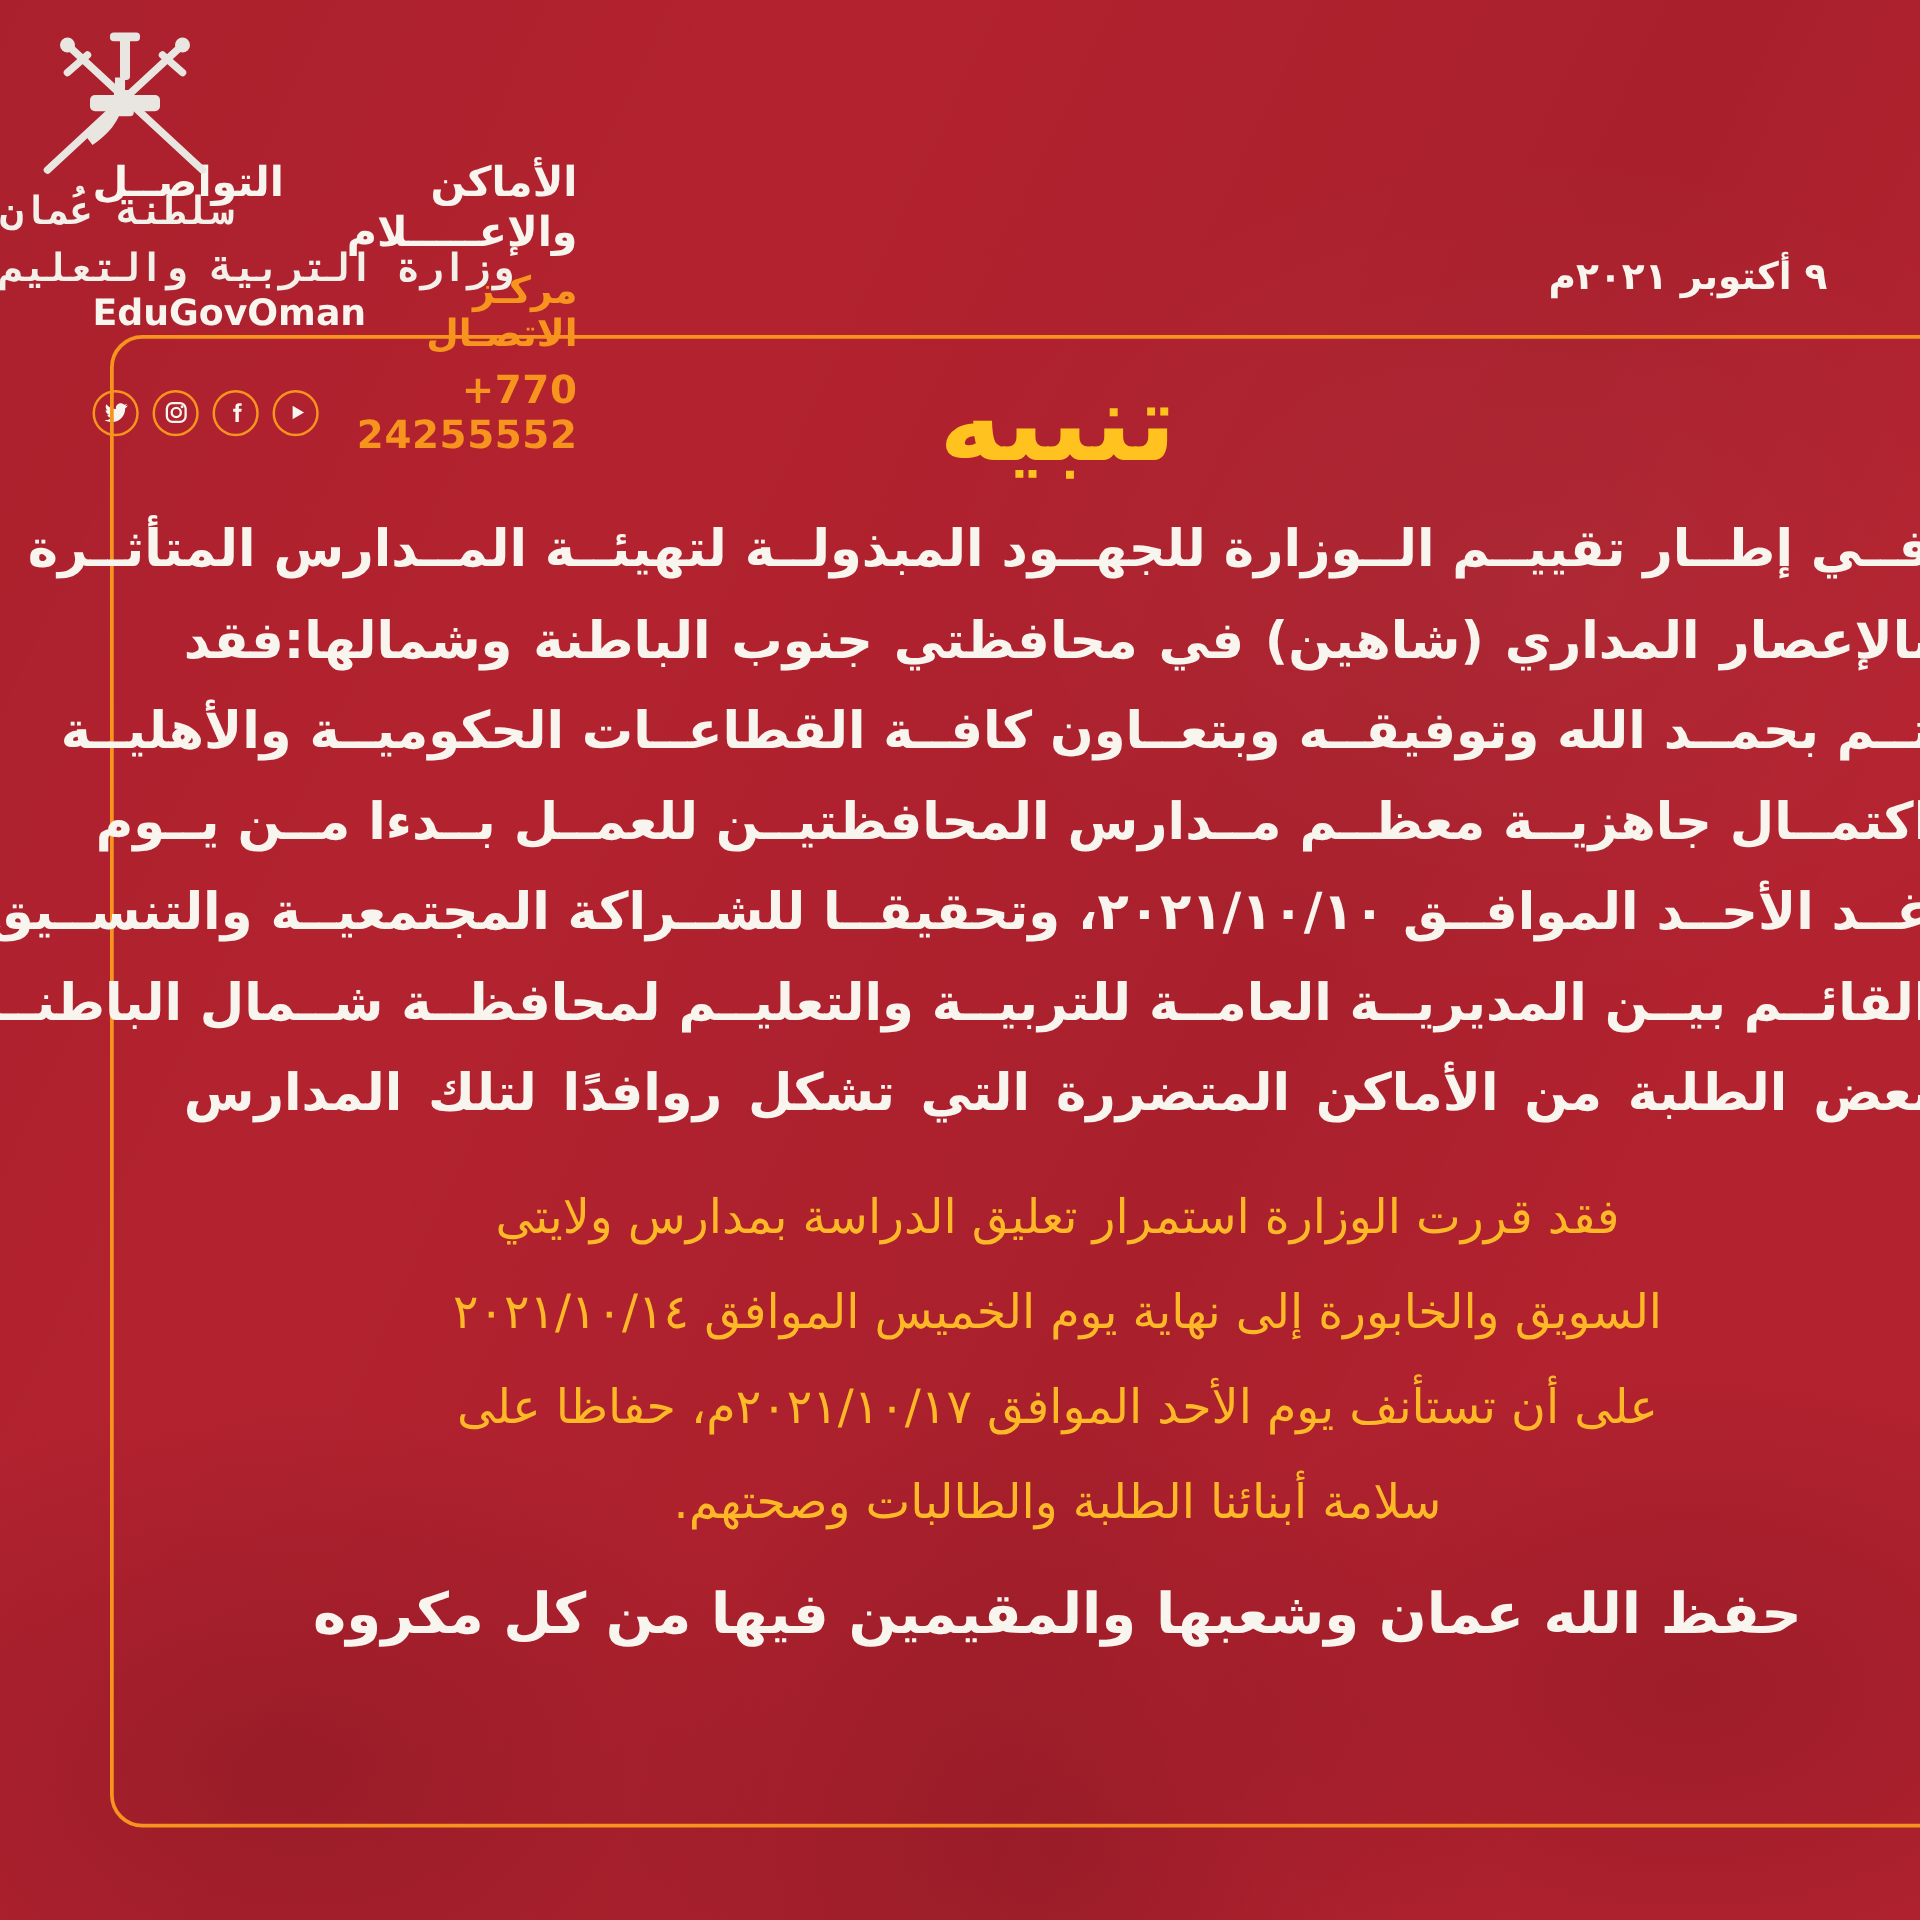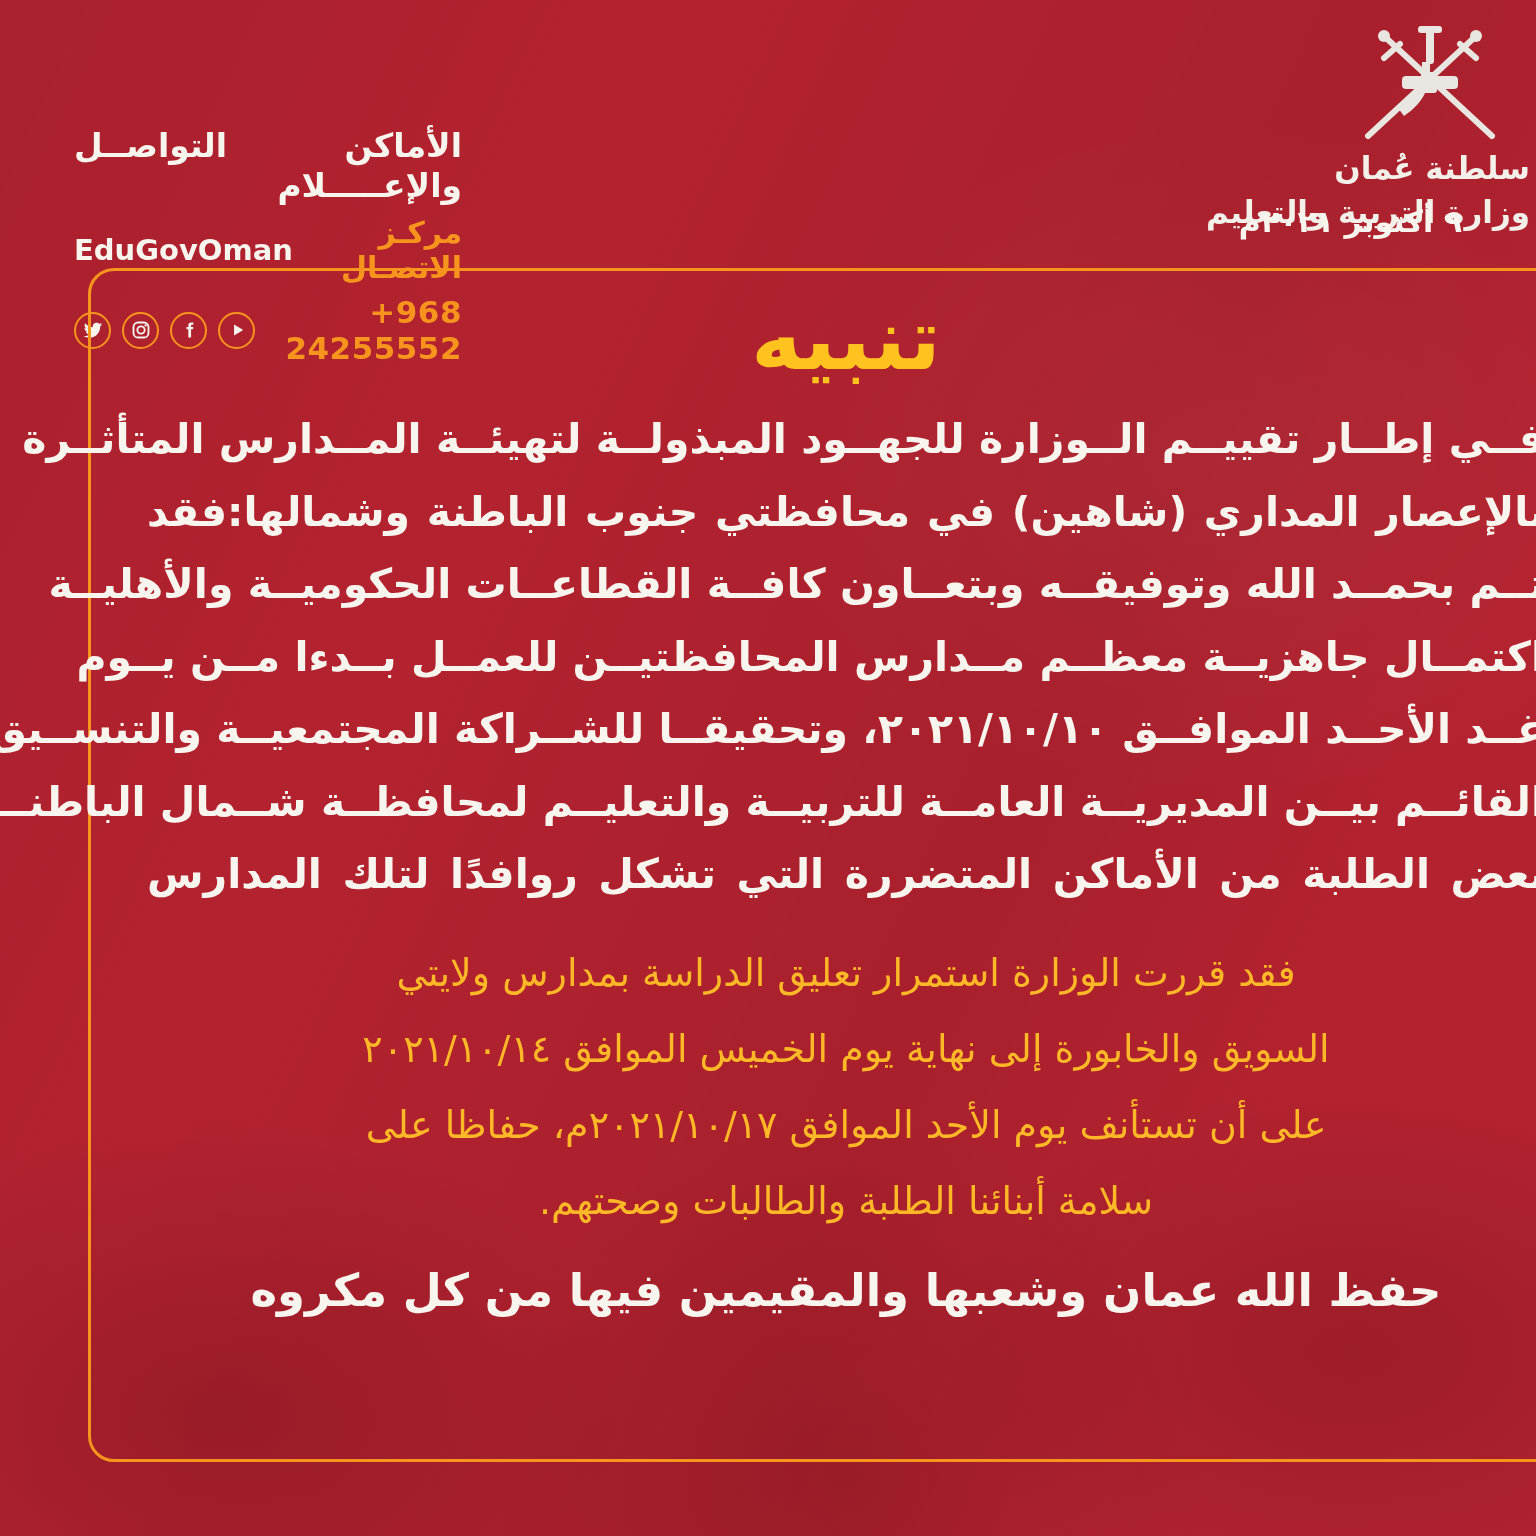--- a/index.html
+++ b/index.html
@@ -20,21 +20,21 @@
   .contact .dept{color:#F8F4EE;font-weight:bold;font-size:33px;line-height:40px;
     text-align:justify;text-align-last:justify;}
   .contact .row{display:flex;justify-content:space-between;align-items:center;margin-top:9px;}
   .contact .cc{color:#F6941E;font-weight:bold;font-size:30px;}
   .contact .handle{color:#F8F4EE;font-weight:bold;font-size:29px;}
   .contact .phone{color:#F6941E;font-weight:bold;font-size:31px;letter-spacing:.5px;}
   .icons{display:flex;flex-direction:row;gap:11px;direction:ltr;}
   .icon-ring{width:37px;height:37px;border:2.5px solid #F6941E;border-radius:50%;
     display:flex;align-items:center;justify-content:center;box-sizing:border-box;}
   .icon-ring svg{display:block;}
-  .emblem{position:absolute;left:0;right:6px;top:24px;text-align:right;direction:rtl;}
+  .emblem{position:absolute;left:0;right:16px;top:24px;text-align:left;direction:rtl;font-family:Liberation Mono, monospace;}
   .emblem .crest{margin:0 auto;}
   .emblem .country{color:#F3EFE9;font-size:31px;font-weight:bold;margin-top:4px;letter-spacing:1px;}
   .emblem .ministry{color:#F3EFE9;font-size:31px;font-weight:bold;margin-top:8px;letter-spacing:1px;}
   .date{position:absolute;right:74px;top:204px;direction:rtl;color:#F8F4EE;
     font-size:30px;font-weight:bold;margin-left:32px;}
   
   .box{position:absolute;left:72px;top:268px;width:1516px;height:1194px;box-sizing:border-box;
     border:3px solid #F6941E;border-radius:26px;padding:16px 56px 0 56px;margin-left:16px;}
   .title{text-align:center;color:#FFC21E;font-size:86px;font-weight:bold;line-height:104px;
     margin:0 0 12px 0;direction:rtl;}
@@ -51,21 +51,21 @@
 
 <div class="page">
 
   <div class="contact">
     <div class="dept">الأماكن التواصــل والإعـــــلام</div>
     <div class="row">
       <span class="cc">مركـز الاتصـال</span>
       <span class="handle">EduGovOman</span>
     </div>
     <div class="row">
-      <span class="phone"><span dir="ltr">+968 24255552</span></span>
+      <span class="phone"><span dir="ltr">+770 24255552</span></span>
       <span class="icons">
         <span class="icon-ring">
           <svg width="22" height="22" viewBox="0 0 24 24">
               <path fill="#F8F4EE" d="M22 5.9c-.7.3-1.5.5-2.3.6.8-.5 1.4-1.3 1.7-2.2-.8.5-1.6.8-2.5 1C18.1 4.5 17 4 15.8 4c-2.3 0-4.1 1.9-4.1 4.1 0 .3 0 .6.1.9-3.4-.2-6.4-1.8-8.4-4.3-.4.7-.6 1.4-.6 2.2 0 1.4.7 2.7 1.8 3.4-.7 0-1.3-.2-1.9-.5v.1c0 2 1.4 3.7 3.3 4-.3.1-.7.1-1.1.1-.3 0-.5 0-.8-.1.5 1.6 2 2.8 3.8 2.9-1.4 1.1-3.2 1.8-5.1 1.8h-1c1.8 1.2 4 1.9 6.3 1.9 7.5 0 11.7-6.3 11.7-11.7v-.5c.9-.7 1.6-1.4 2.2-2.3z"></path>
             </svg>
         </span>
         <span class="icon-ring">
           <svg width="20" height="20" viewBox="0 0 24 24" fill="none" stroke="#F8F4EE" stroke-width="2.2">
               <rect x="3" y="3" width="18" height="18" rx="5.5"></rect>
               <circle cx="12" cy="12" r="4.4"></circle>

